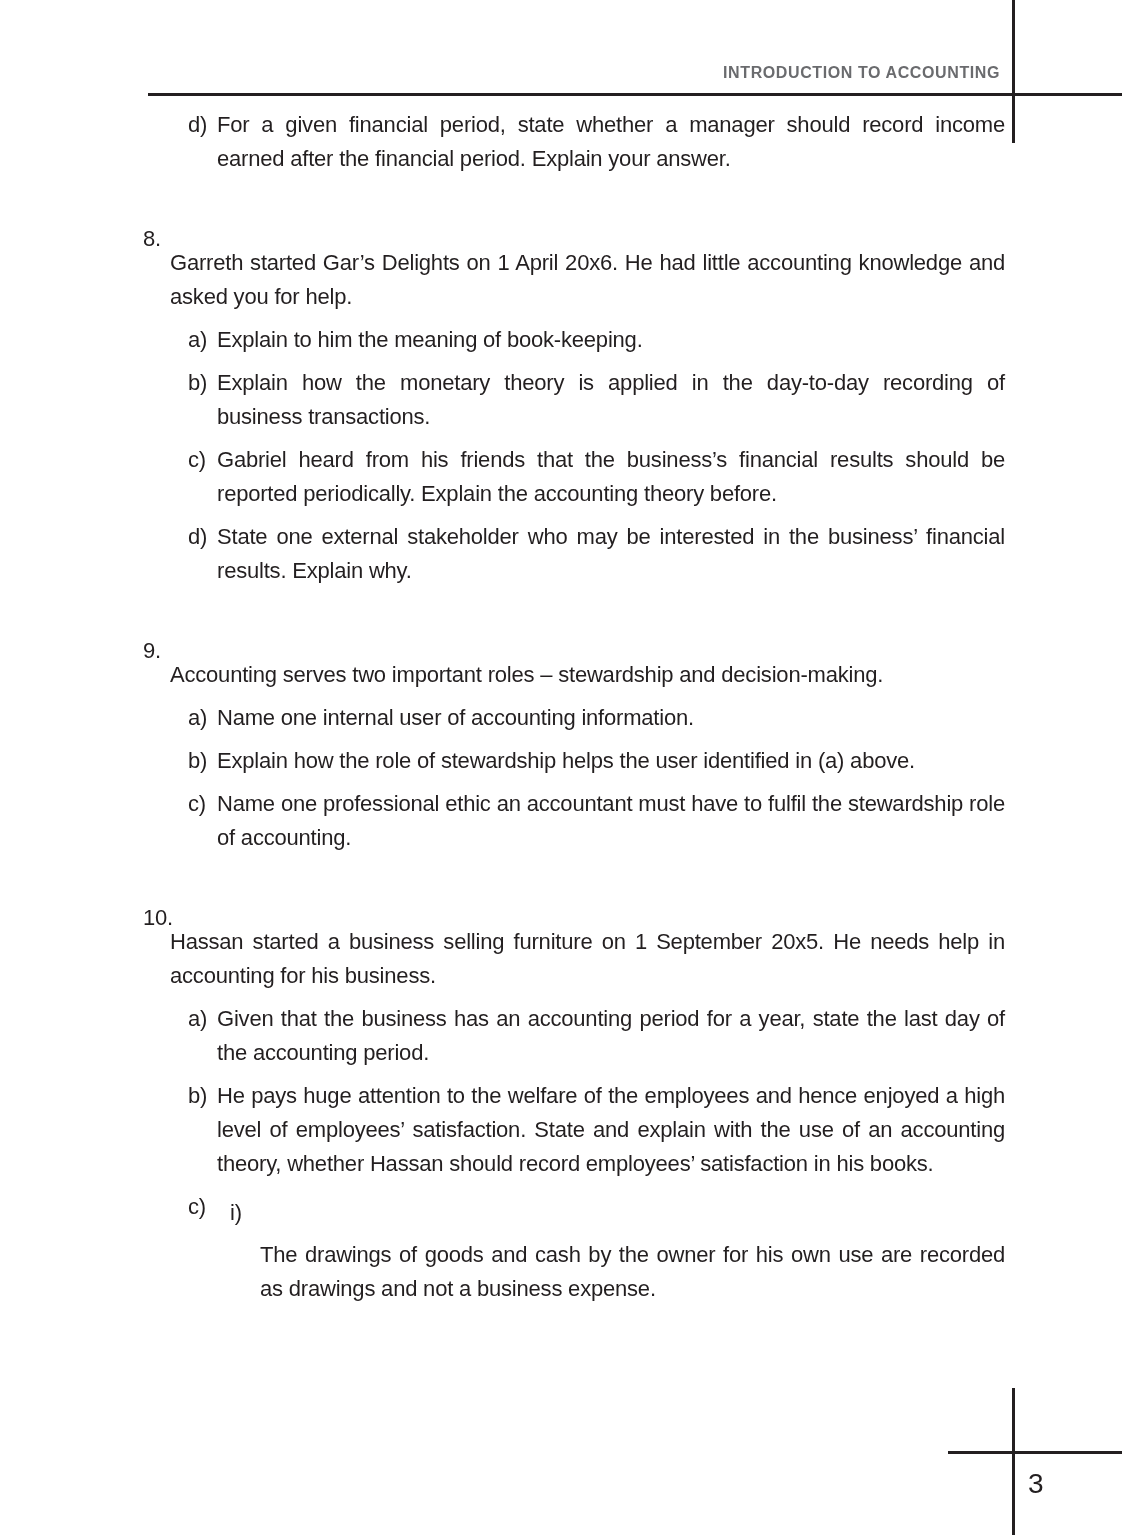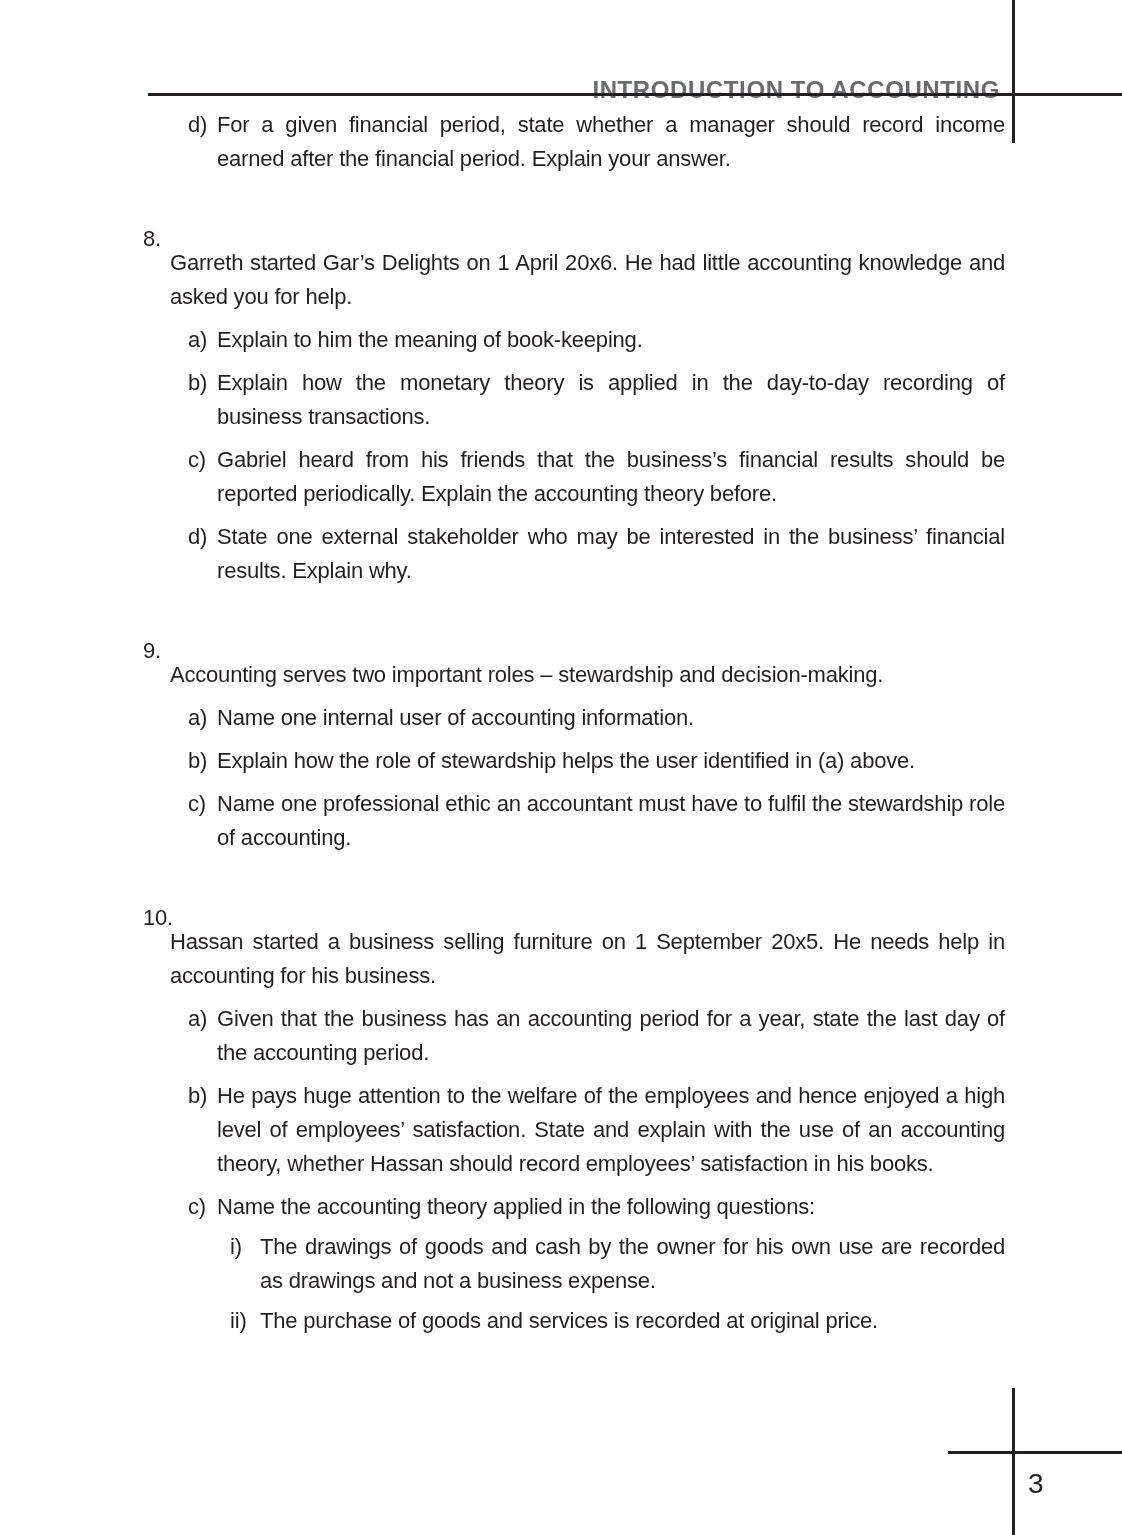--- a/index.html
+++ b/index.html
@@ -6,22 +6,22 @@
   .page{
     position:relative;
     width:1122px;height:1535px;
     background:#ffffff;
     font-family:"Liberation Sans", sans-serif;
     color:#231f20;
     overflow:hidden;
   }
   .running-head{
     position:absolute;
-    top:76px;right:122px;
-    font-size:24px;font-weight:bold;
+    top:64px;right:122px;
+    font-size:16px;font-weight:bold;
     letter-spacing:0.6px;
     color:#6a6b6e;
   }
   .rule{position:absolute;background:#231f20;}
   .rule-top-h{top:93px;left:148px;right:0;height:3px;}
   .rule-top-v{top:0;left:1012px;width:3px;height:143px;}
   .rule-bot-v{top:1388px;left:1012px;width:3px;height:147px;}
   .rule-bot-h{top:1451px;left:948px;right:0;height:3px;}
   .page-number{
     position:absolute;top:1468px;left:1028px;
@@ -35,21 +35,21 @@
   .q-label{flex:none;width:27px;}
   .q-body{flex:1;min-width:0;}
   .q-text{text-align:justify;margin-top:24px;}
   .sub{display:flex;margin-top:9px;}
   .sub-label{flex:none;width:29px;margin-left:18px;}
   .sub-body{flex:1;min-width:0;text-align:justify;}
   .orphan{margin-top:0;}
   .orphan > .sub-label{margin-left:45px;}
   .roman{display:flex;margin-top:6px;}
   .roman-label{flex:none;width:30px;margin-left:13px;}
-  .roman-body{flex:1;min-width:0;text-align:justify;}
+  .roman-body{flex:1;min-width:0;text-align:justify;margin-top:42px;}
 </style>
 </head>
 <body>
 
 <div class="page">
 
   <div class="running-head">INTRODUCTION TO ACCOUNTING</div>
   <div class="rule rule-top-h"></div>
   <div class="rule rule-top-v"></div>
   <div class="rule rule-bot-v"></div>
@@ -113,28 +113,23 @@
           <span class="sub-label">a)</span>
           <div class="sub-body">Given that the business has an accounting period for a year, state the last day of the accounting period.</div>
         </div>
         <div class="sub">
           <span class="sub-label">b)</span>
           <div class="sub-body">He pays huge attention to the welfare of the employees and hence enjoyed a high level of employees’ satisfaction. State and explain with the use of an accounting theory, whether Hassan should record employees’ satisfaction in his books.</div>
         </div>
         <div class="sub">
           <span class="sub-label">c)</span>
           <div class="sub-body">
-            <div>Name the accounting theory applied in the following questions:</div>
             <div class="roman">
               <span class="roman-label">i)</span>
               <div class="roman-body">The drawings of goods and cash by the owner for his own use are recorded as drawings and not a business expense.</div>
-            </div>
-            <div class="roman">
-              <span class="roman-label">ii)</span>
-              <div class="roman-body">The purchase of goods and services is recorded at original price.</div>
             </div>
           </div>
         </div>
       </div>
     </div>
 
   </div>
 </div>
 
 </body></html>

